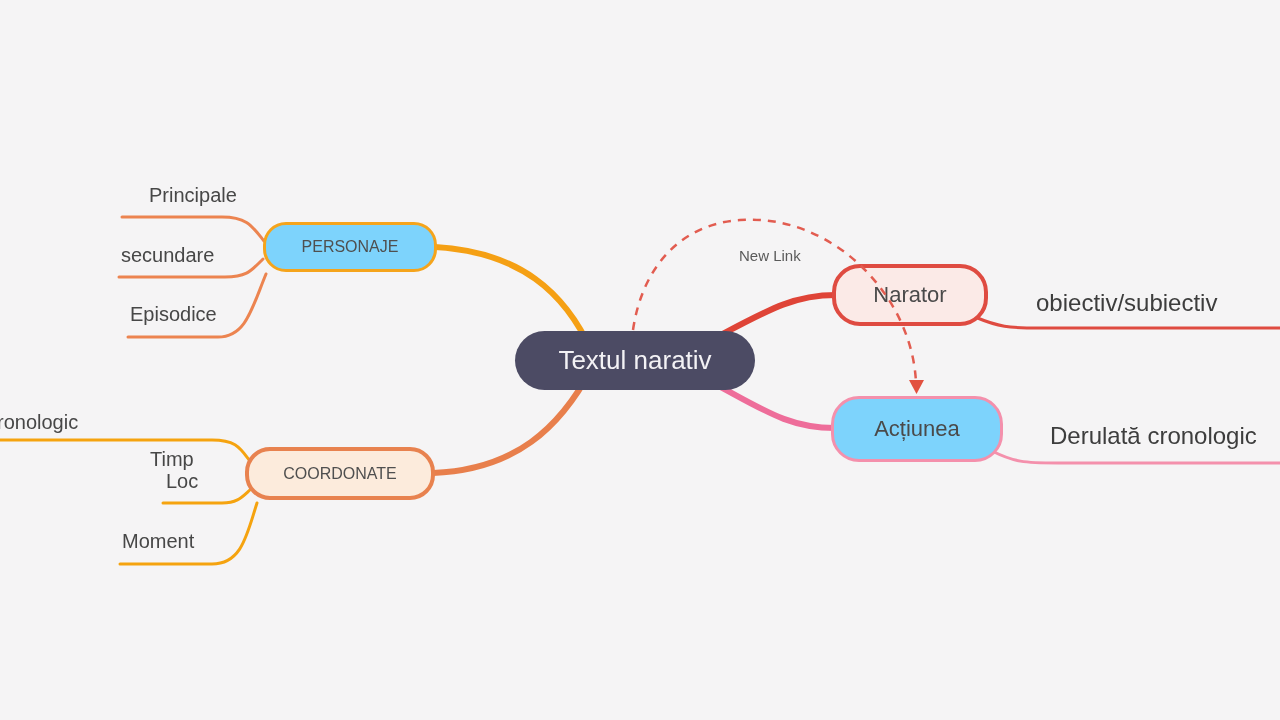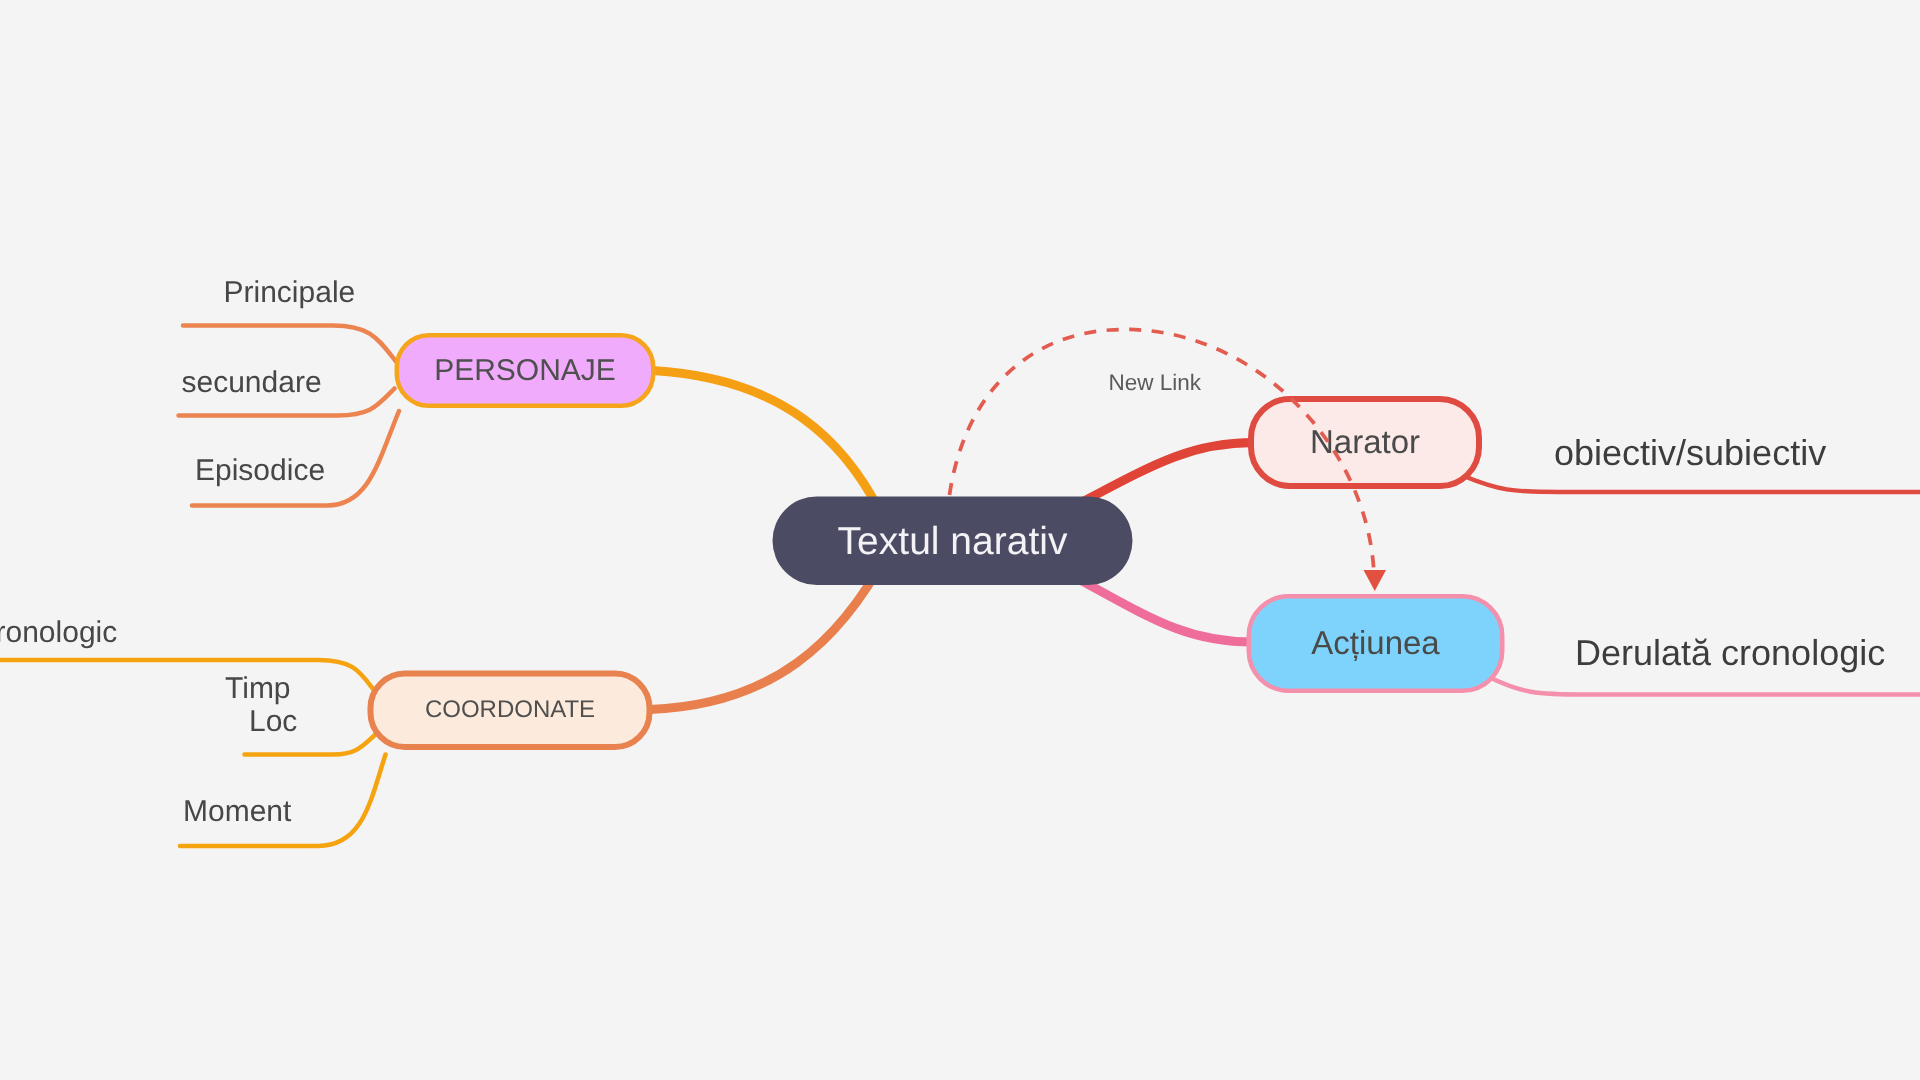--- a/index.html
+++ b/index.html
@@ -14,21 +14,21 @@
   .node{
     position:absolute;display:flex;align-items:center;justify-content:center;
     box-sizing:border-box;z-index:2;color:#4f4f4f;cursor:default;
   }
   .node-central{
     left:515px;top:331px;width:240px;height:59px;border-radius:30px;
     background:#4c4b64;color:#f3f2f5;font-size:26px;justify-content:center;
   }
   .node-personaje{
     left:263px;top:222px;width:174px;height:50px;border-radius:23px;
-    background:#f0abfc;border:3.5px solid #f5a41c;font-size:20px;
+    background:#7dd3fc;border:3.5px solid #f5a41c;font-size:16px;
   }
   .node-coordonate{
     left:245px;top:447px;width:190px;height:53px;border-radius:25px;
     background:#fcebdc;border:4px solid #e8824f;font-size:16px;
   }
   .node-narator{
     left:832px;top:264px;width:156px;height:62px;border-radius:28px;
     background:#fbeae7;border:4px solid #df4b41;font-size:22px;color:#4a4a4a;
   }
   .node-actiunea{

